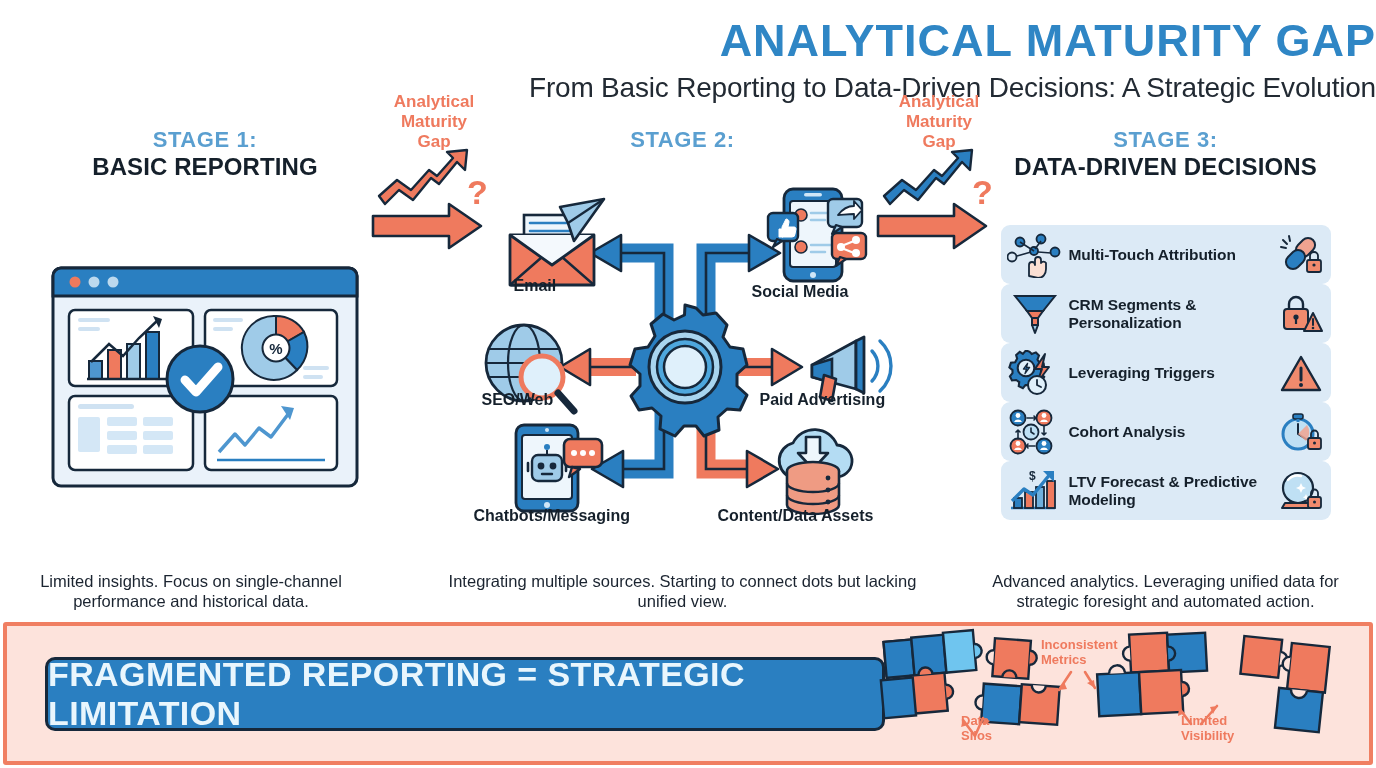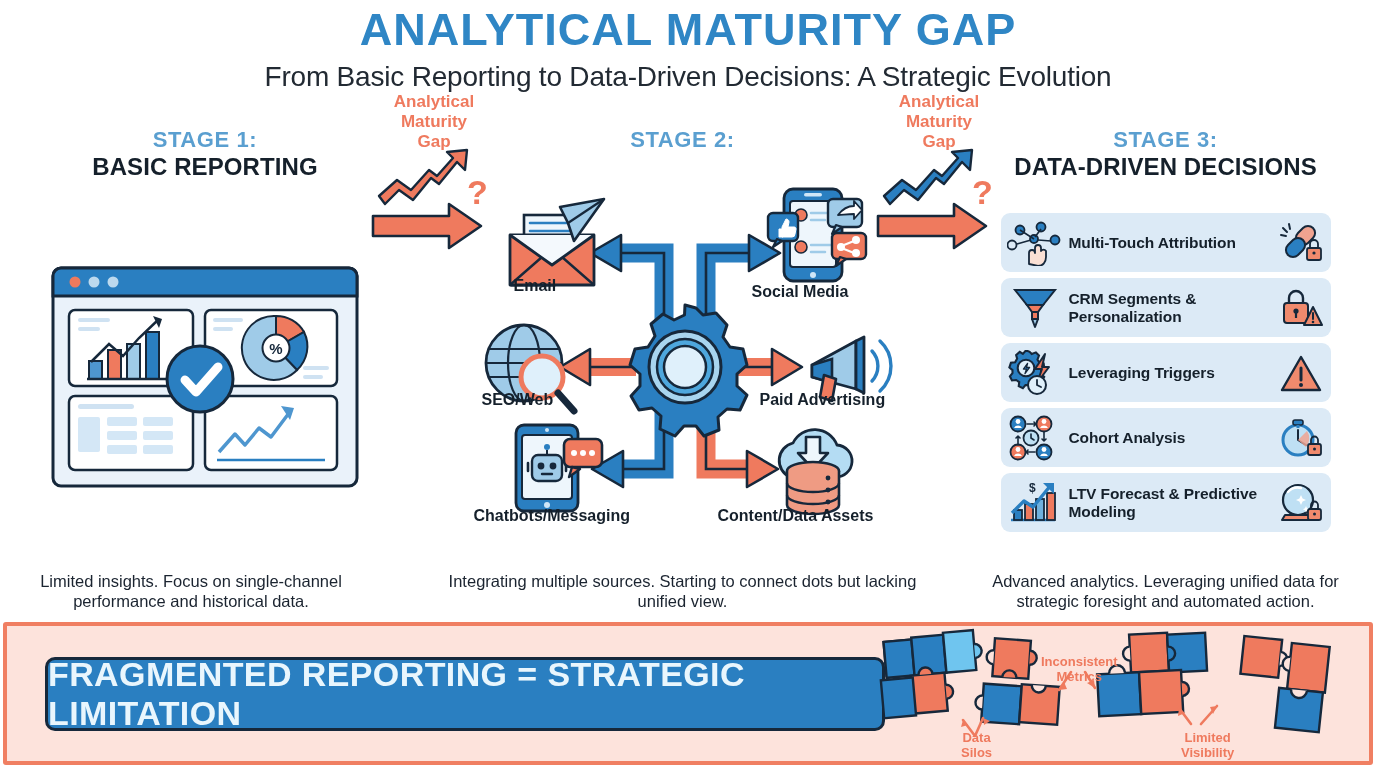--- a/index.html
+++ b/index.html
@@ -5,21 +5,21 @@
   * { box-sizing: border-box; margin: 0; padding: 0; }
   html, body { width: 1376px; height: 768px; background: #ffffff; }
   body {
     font-family: "Liberation Sans", sans-serif;
     position: relative;
     overflow: hidden;
     color: #1b2430;
   }
 
   
-  .header { width: 100%; text-align: center; padding-top: 6px; }
+  .header { width: 100%; text-align: right; padding-top: 17px; }
   .main-title {
     font-size: 45px;
     font-weight: 800;
     letter-spacing: 1px;
     color: #2f86c5;
     line-height: 1.08;
   }
   .subtitle {
     font-size: 28px;
     font-weight: 400;
@@ -101,21 +101,20 @@
     font-weight: 700;
     color: #ef7a5e;
     line-height: 1.18;
   }
 
   
   .s3-list {
     width: 330px;
     display: flex;
     flex-direction: column;
-    gap: 6px;
     margin-top: -6px;
   }
   .s3-card {
     background: #dceaf6;
     border-radius: 9px;
     height: 59px;
     display: flex;
     align-items: center;
     padding: 0 8px 0 6px;
     gap: 6px;
@@ -173,24 +172,22 @@
     font-size: 34px;
     font-weight: 800;
     letter-spacing: 0.4px;
   }
   .puzzle-area { position: relative; flex: 1; height: 139px; }
   .puzzle-note {
     position: absolute;
     font-size: 13px;
     font-weight: 700;
     color: #ef7a5e;
-    text-align: center;
     line-height: 1.12;
     white-space: nowrap;
-    margin-top: 17px;
   }
 </style>
 </head>
 <body>
 
 <div class="header">
   <div class="main-title">ANALYTICAL MATURITY GAP</div>
   <div class="subtitle">From Basic Reporting to Data-Driven Decisions: A Strategic Evolution</div>
 </div>
 

